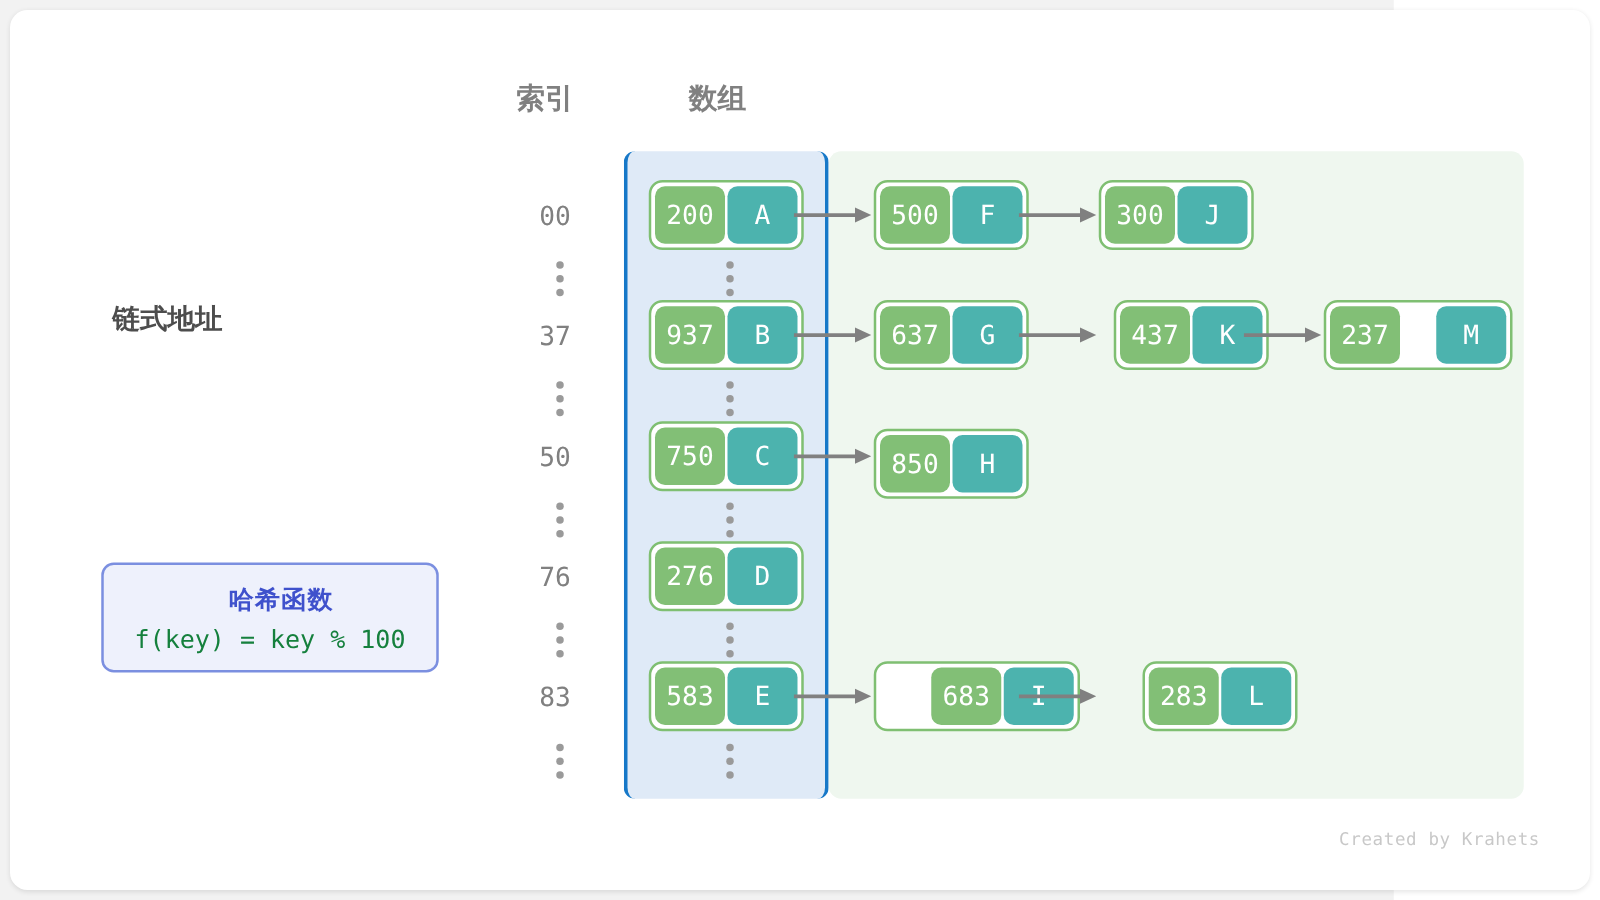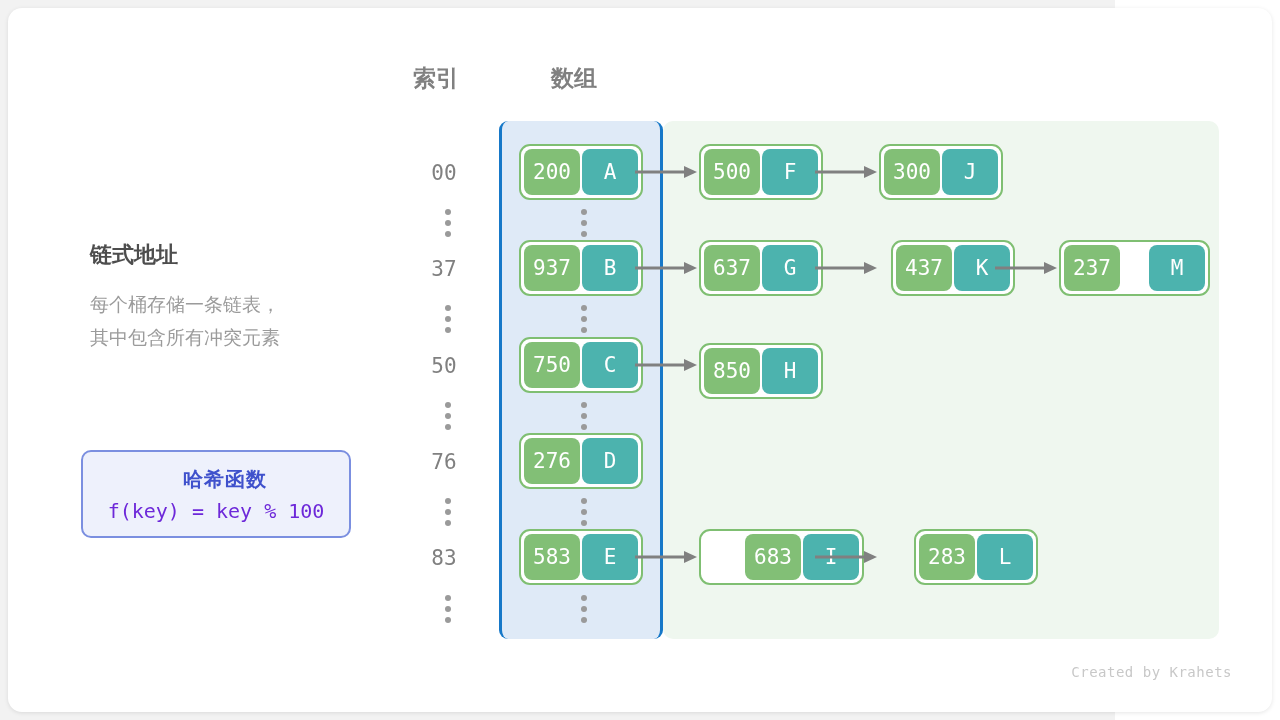--- a/index.html
+++ b/index.html
@@ -75,21 +75,21 @@
   }
   #hash-title {
     font-size: 20px; font-weight: bold;
     color: #3f51cc;
     letter-spacing: 1px;
     padding-left: 18px;
   }
   #hash-formula {
     font-family: "DejaVu Sans Mono", monospace;
     font-size: 20px;
-    color: #6d28d9;
+    color: #15803d;
   }
 
   
   #list-panel {
     position: absolute;
     left: 655px; top: 113px;
     width: 556px; height: 518px;
     background: #eff7ef;
     border-radius: 10px;
   }
@@ -181,22 +181,20 @@
 </head>
 <body>
 
 <div id="canvas">
   <div class="card">
 
     <div class="hdr" id="hdr-index">索引</div>
     <div class="hdr" id="hdr-array">数组</div>
 
     <div id="left-title">链式地址</div>
-    <div id="left-desc">每个桶存储一条链表，
-其中包含所有冲突元素</div>
 
     <div id="hash-box">
       <div id="hash-title">哈希函数</div>
       <div id="hash-formula">f(key) = key % 100</div>
     </div>
 
     <div id="list-panel"></div>
     <div id="array-panel"></div>
 
     <div id="rows-layer">

